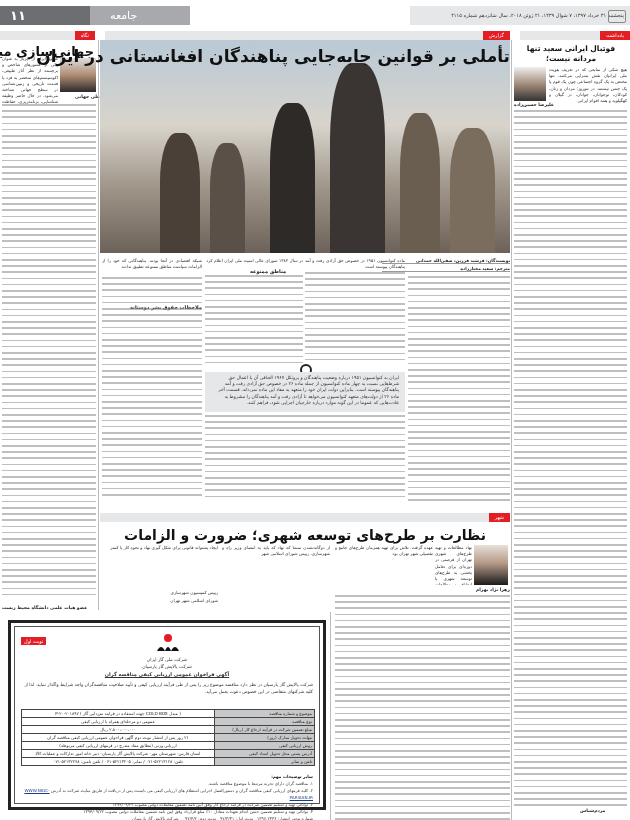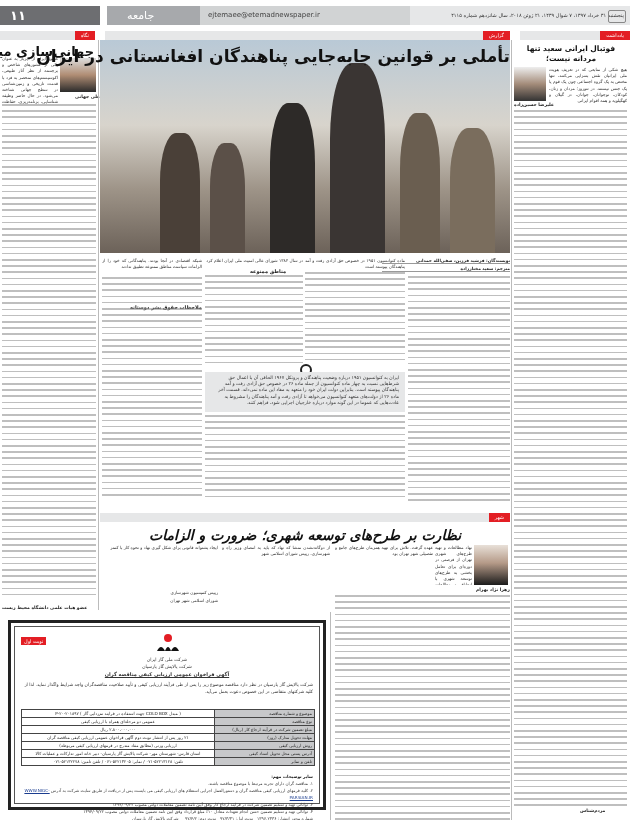--- a/index.html
+++ b/index.html
@@ -1,19 +1,19 @@
 <!DOCTYPE html>
 <html><head>
 <meta charset="utf-8">
 <style>
   html,body{margin:0;padding:0;}
   body{width:630px;height:820px;background:#fff;font-family:"DejaVu Sans",sans-serif;position:relative;overflow:hidden;direction:rtl;}
   .hdr{position:absolute;left:0;top:6px;width:630px;height:19px;}
   .hdr-num{position:absolute;left:0;top:0;width:100px;height:19px;background:#6d6e71;color:#fff;font-size:13px;font-weight:bold;text-align:left;padding-left:10px;box-sizing:border-box;line-height:19px;direction:ltr;}
-  .hdr-sec{position:absolute;left:107px;top:0;width:100px;height:19px;background:#a7a9ac;color:#fff;font-size:11px;line-height:19px;text-align:left;padding-left:20px;box-sizing:border-box;}
+  .hdr-sec{position:absolute;left:90px;top:0;width:100px;height:19px;background:#a7a9ac;color:#fff;font-size:11px;line-height:19px;text-align:left;padding-left:20px;box-sizing:border-box;}
   .hdr-mail{position:absolute;left:200px;top:0;width:210px;height:19px;background:#d1d3d4;color:#444;font-size:7px;line-height:19px;padding-left:8px;box-sizing:border-box;direction:ltr;text-align:left;}
   .hdr-date{position:absolute;left:410px;top:0;width:220px;height:19px;background:#e6e7e8;color:#333;font-size:5px;line-height:19px;padding-right:6px;box-sizing:border-box;text-align:right;}
   .hdr-logo{position:absolute;right:4px;top:4px;width:16px;height:11px;border:1px solid #888;border-radius:2px;}
   .tagbar{position:absolute;top:31px;height:9px;background:#e6e7e8;}
   .tag{position:absolute;top:0;right:0;height:9px;background:#e31e24;color:#fff;font-size:5px;line-height:9px;padding:0 6px;}
   .col{position:absolute;font-size:4.3px;line-height:6.2px;color:#333;text-align:justify;overflow:hidden;}
   .filler{background:repeating-linear-gradient(to bottom,#8a8a8a 0,#8a8a8a 1.6px,transparent 1.6px,transparent 6.2px);opacity:.55;}
   .headline{position:absolute;font-weight:bold;color:#111;text-align:center;white-space:nowrap;}
   .photo{position:absolute;background:linear-gradient(#c9c6c2,#8a8178);}
   .caption{position:absolute;font-size:4.5px;font-weight:bold;color:#222;}
@@ -34,21 +34,20 @@
   .ad .notes{position:absolute;left:10px;right:10px;top:150px;font-size:4.2px;line-height:7px;color:#333;}
   .ad .link{color:#1a3c8f;text-decoration:underline;direction:ltr;}
   .sub{font-weight:bold;color:#111;}
 </style>
 </head>
 <body>
 
 <div class="hdr">
   <div class="hdr-num">۱۱</div>
   <div class="hdr-sec">جامعه</div>
-  <div class="hdr-mail">ejtemaee@etemadnewspaper.ir</div>
   <div class="hdr-date">
     <span>پنجشنبه ۳۱ خرداد ۱۳۹۷، ۷ شوال ۱۴۳۹، ۲۱ ژوئن ۲۰۱۸، سال شانزدهم شماره ۴۱۱۵</span>
   </div>
   <div class="hdr-logo"></div>
 </div>
 
 <div class="tagbar" style="left:0;width:95px;">
   <span class="tag">نگاه</span>
 </div>
 <div class="tagbar" style="left:105px;width:405px;">
@@ -104,21 +103,21 @@
 
   <div class="qicon"></div>
   <div class="quote">ایران به کنوانسیون ۱۹۵۱ درباره وضعیت پناهندگان و پروتکل ۱۹۶۷ الحاقی آن با اعمال حق شرط‌هایی نسبت به چهار ماده کنوانسیون از جمله ماده ۲۶ در خصوص حق آزادی رفت و آمد پناهندگان پیوسته است. بنابراین دولت ایران خود را متعهد به مفاد این ماده نمی‌داند. قسمت آخر ماده ۲۶ از دولت‌های متعهد کنوانسیون می‌خواهد تا آزادی رفت و آمد پناهندگان را مشروط به عادت‌هایی که عموما در این گونه موارد درباره خارجیان اجرایی شود، فراهم کنند.</div>
   <div class="col filler" style="left:205px;top:415px;width:200px;height:86px;"></div>
 </div>
 
 <div class="tagbar" style="left:100px;top:513px;width:410px;">
   <span class="tag">شهر</span>
 </div>
 <div>
-  <div class="headline" style="left:100px;top:527px;width:410px;font-size:14px;font-style:italic;">نظارت بر طرح‌های توسعه شهری؛ ضرورت و الزامات</div>
+  <div class="headline" style="left:100px;top:527px;width:410px;font-size:14px;">نظارت بر طرح‌های توسعه شهری؛ ضرورت و الزامات</div>
   <div class="photo" style="left:474px;top:545px;width:34px;height:40px;background:linear-gradient(#e8e0d8,#b59a88 45%,#1b1b1b);"></div>
   <div class="caption" style="left:476px;top:587px;">زهرا نژاد بهرام</div>
   <div class="col" style="left:435px;top:545px;width:37px;height:40px;">نهاد مطالعات و تهیه طرح‌های شهری تهران از فرصتی در دوره‌ای برای تعامل بخشی به طرح‌های توسعه شهری با انطباق و مطالعات شهر و شهرداری</div>
   <div class="col filler" style="left:335px;top:595px;width:175px;height:225px;"></div>
   <div class="col" style="left:335px;top:545px;width:98px;height:48px;">عهده گرفت. تلاش برای تهیه همزمان طرح‌های جامع و تفصیلی شهر تهران بود</div>
   <div class="col" style="left:222px;top:545px;width:108px;height:63px;">از دوگانه‌نشدن منشا که نهاد که باید به امضای وزیر راه و شهرسازی، رییس شورای اسلامی شهر</div>
   <div class="col" style="left:110px;top:545px;width:108px;height:40px;">ایجاد پشتوانه قانونی برای شکل گیری نهاد و نحوه کار با کمتر</div>
   <div class="col" style="left:110px;top:590px;width:108px;height:7px;">رییس کمیسیون شهرسازی</div>
   <div class="col" style="left:110px;top:598px;width:108px;height:7px;">شورای اسلامی شهر تهران</div>
 </div>

